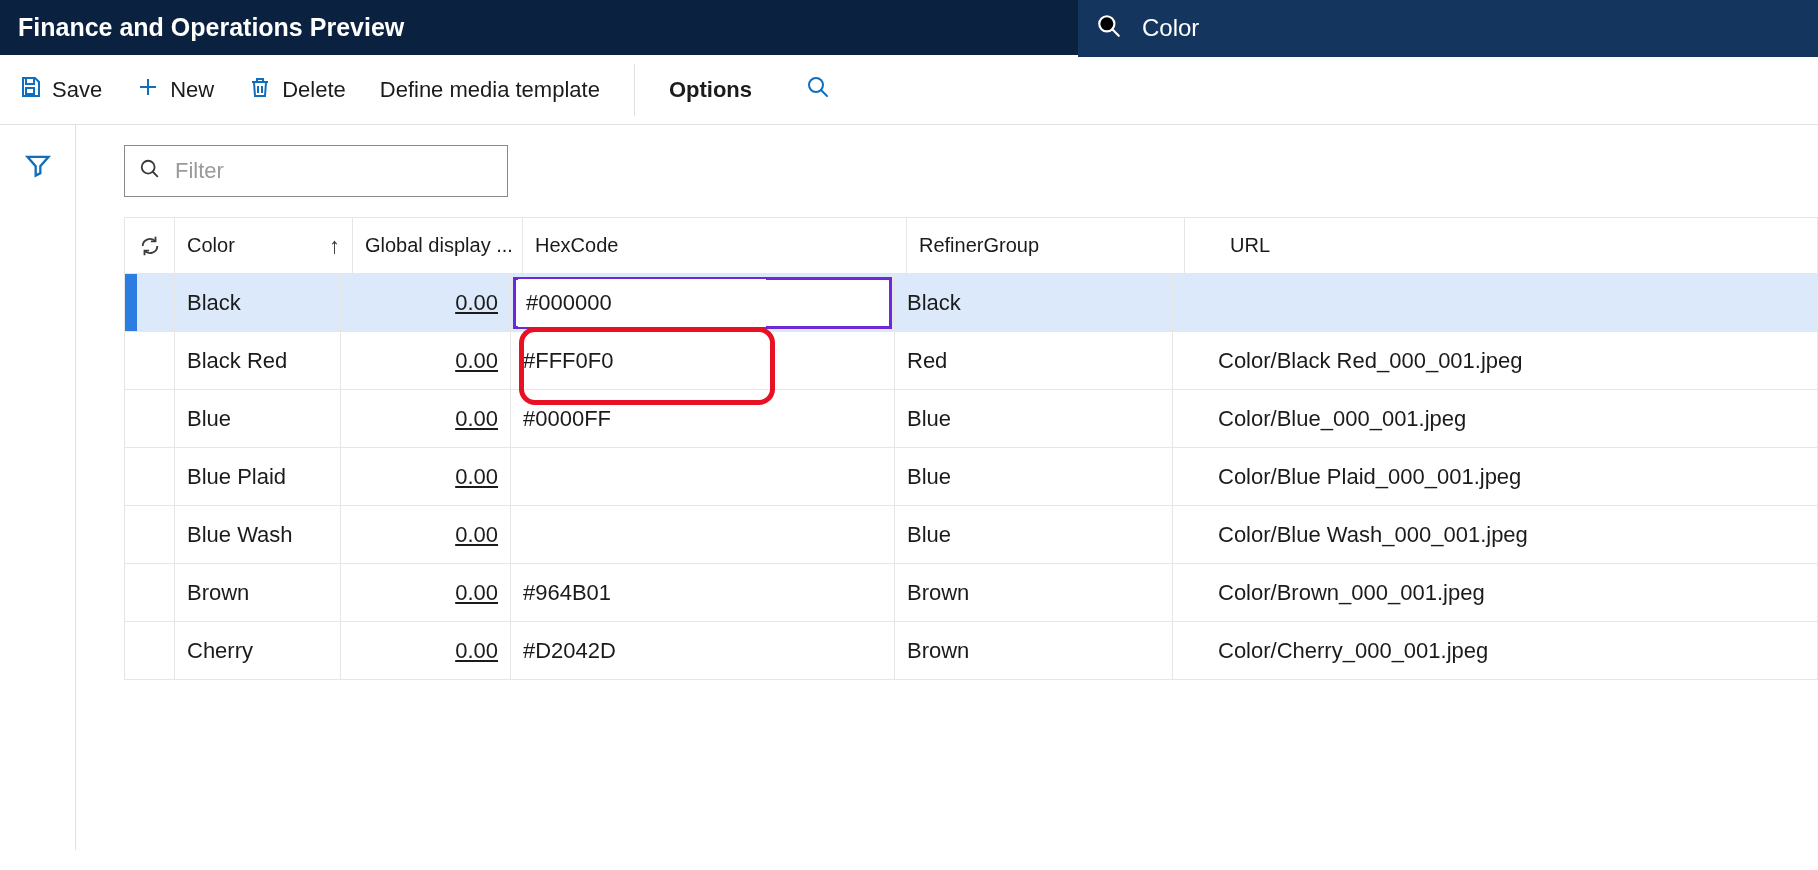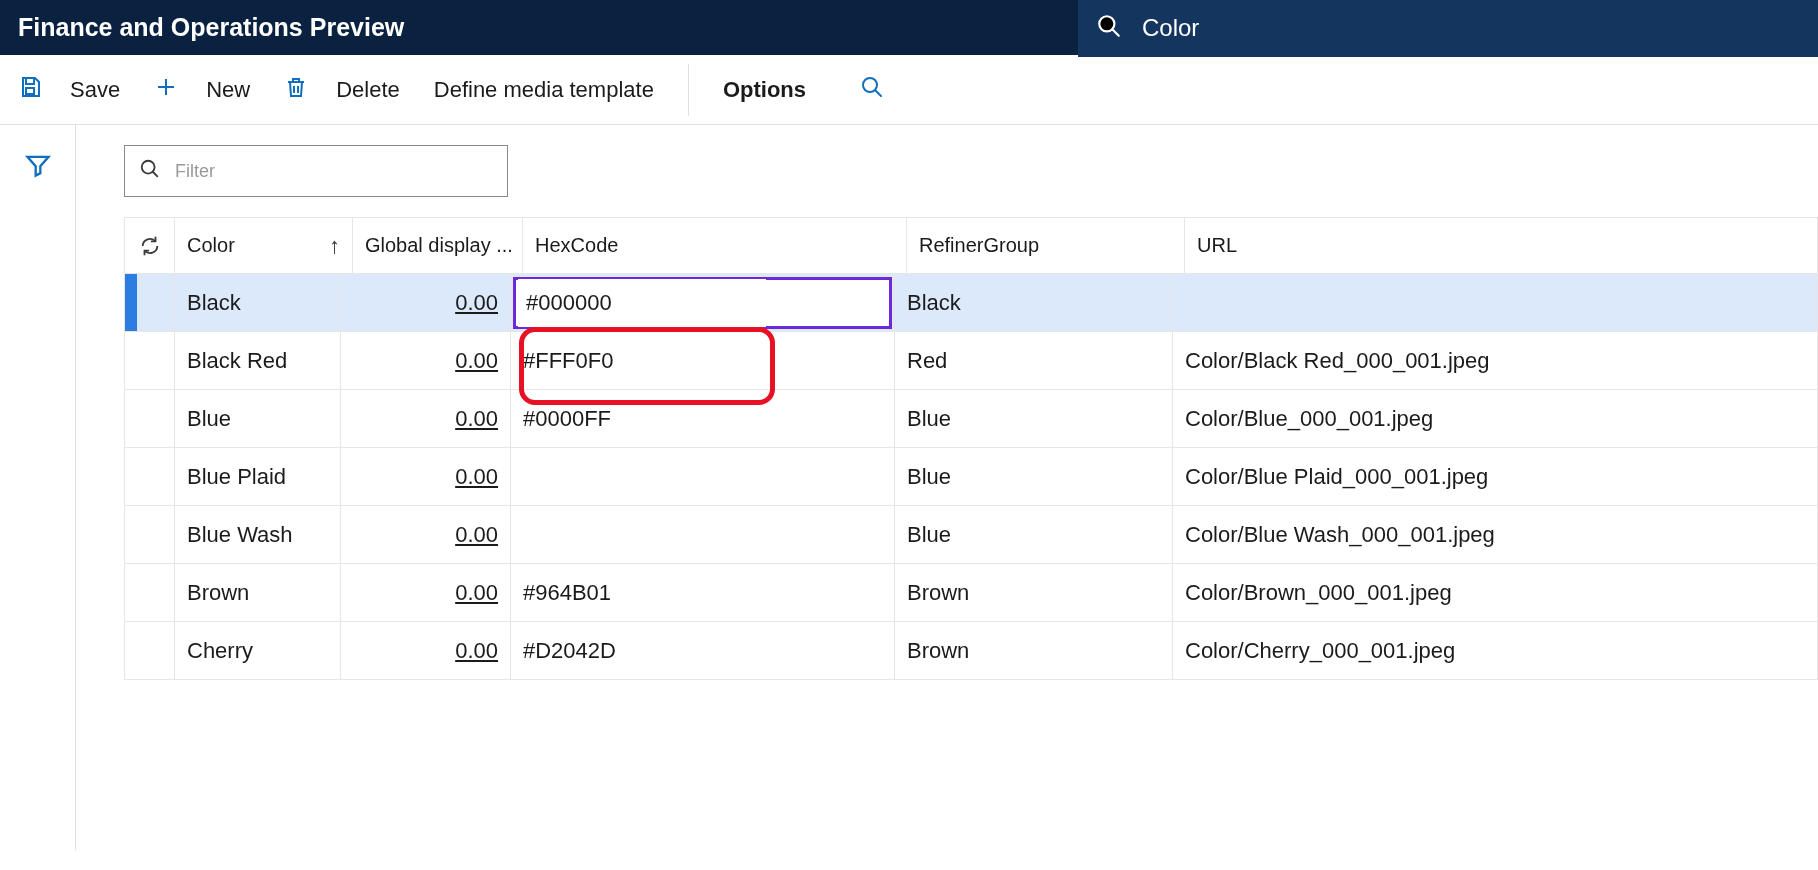--- a/index.html
+++ b/index.html
@@ -64,21 +64,21 @@
     height: 70px;
     display: flex;
     align-items: center;
     border-bottom: 1px solid var(--border);
     padding: 0 18px;
     gap: 34px;
   }
   .action {
     display: inline-flex;
     align-items: center;
-    gap: 28px;
+    gap: 10px;
     font-size: 22px;
     color: var(--text);
     cursor: pointer;
   }
   .action svg { width: 24px; height: 24px; stroke: var(--light-blue); fill: none; }
   .action.bold { font-weight: 600; }
   .action-divider {
     width: 1px; height: 52px; background: var(--border);
   }
   .action.icon-only svg { stroke: var(--light-blue); }
@@ -116,21 +116,21 @@
     border: 1px solid #8a8a8a;
     display: flex;
     align-items: center;
     padding: 0 14px;
     margin-bottom: 20px;
   }
   .filter-box svg { width: 22px; height: 22px; stroke: #3a3a3a; fill:none; }
   .filter-box input {
     border: none;
     outline: none;
-    font-size: 18px;
+    font-size: 22px;
     margin-left: 12px;
     width: 100%;
     color: var(--text);
   }
   .filter-box input::placeholder { color: #9a9a9a; }
 
   
   .grid {
     border: 1px solid var(--border-grid);
     border-bottom: none;
@@ -157,21 +157,21 @@
     display:flex; align-items:center; justify-content:center;
     border-right: 1px solid var(--border-grid);
   }
   .grid-header-row .corner svg { width:22px; height:22px; stroke:#3a3a3a; fill:none; }
   .sort-icon { margin-left:auto; font-size: 22px; color:#3a3a3a; }
 
   .col-color   { width: 178px; }
   .col-global  { width: 170px; }
   .col-hex     { width: 384px; }
   .col-refiner { width: 278px; }
-  .col-url     { flex: 1; border-right: none !important; }
+  .col-url     { flex: 1; border-right: none !important; margin-left: 33px; }
   .col-global.header { padding-right: 6px; }
   .col-global .trunc { overflow:hidden; text-overflow:ellipsis; white-space:nowrap; max-width: 100%; }
 
   .grid-body .row {
     display: flex;
     height: 58px;
     border-bottom: 1px solid var(--border-grid);
     position: relative;
   }
   .grid-body .row .selbar {

